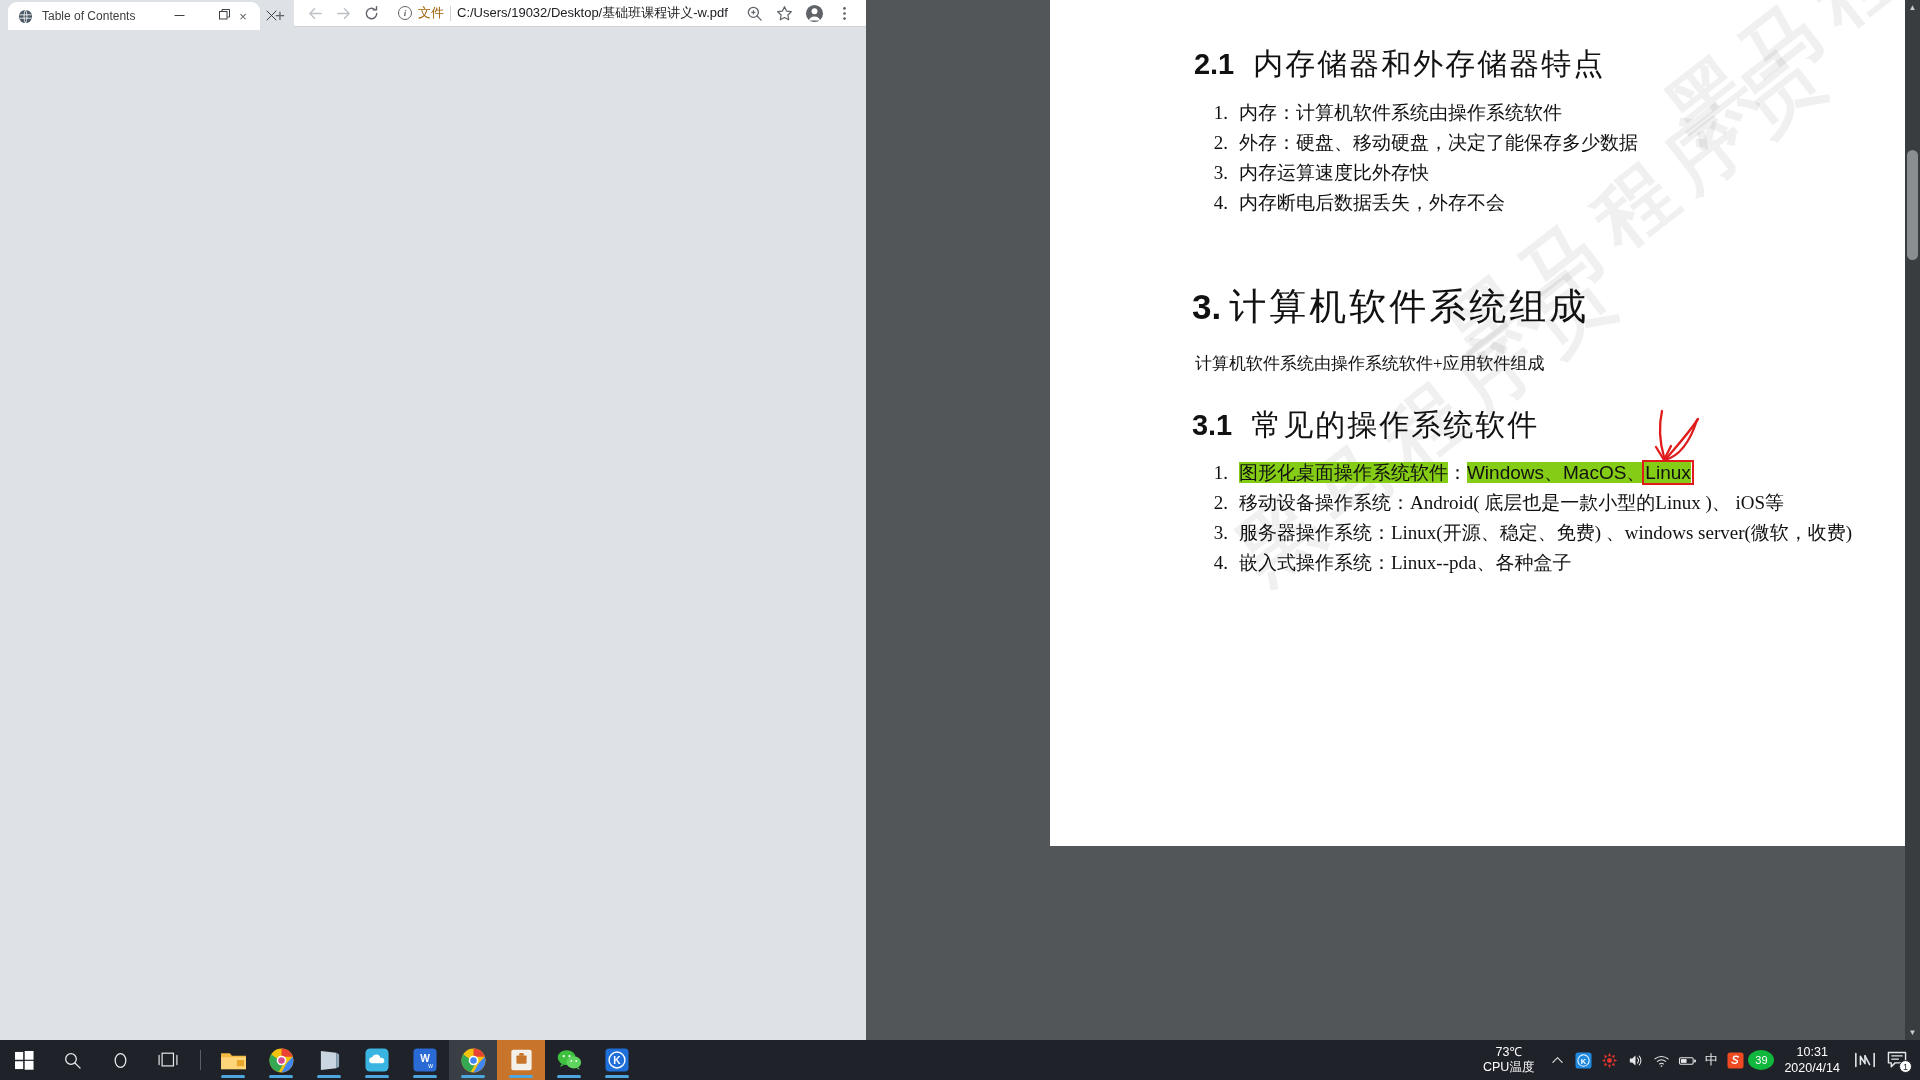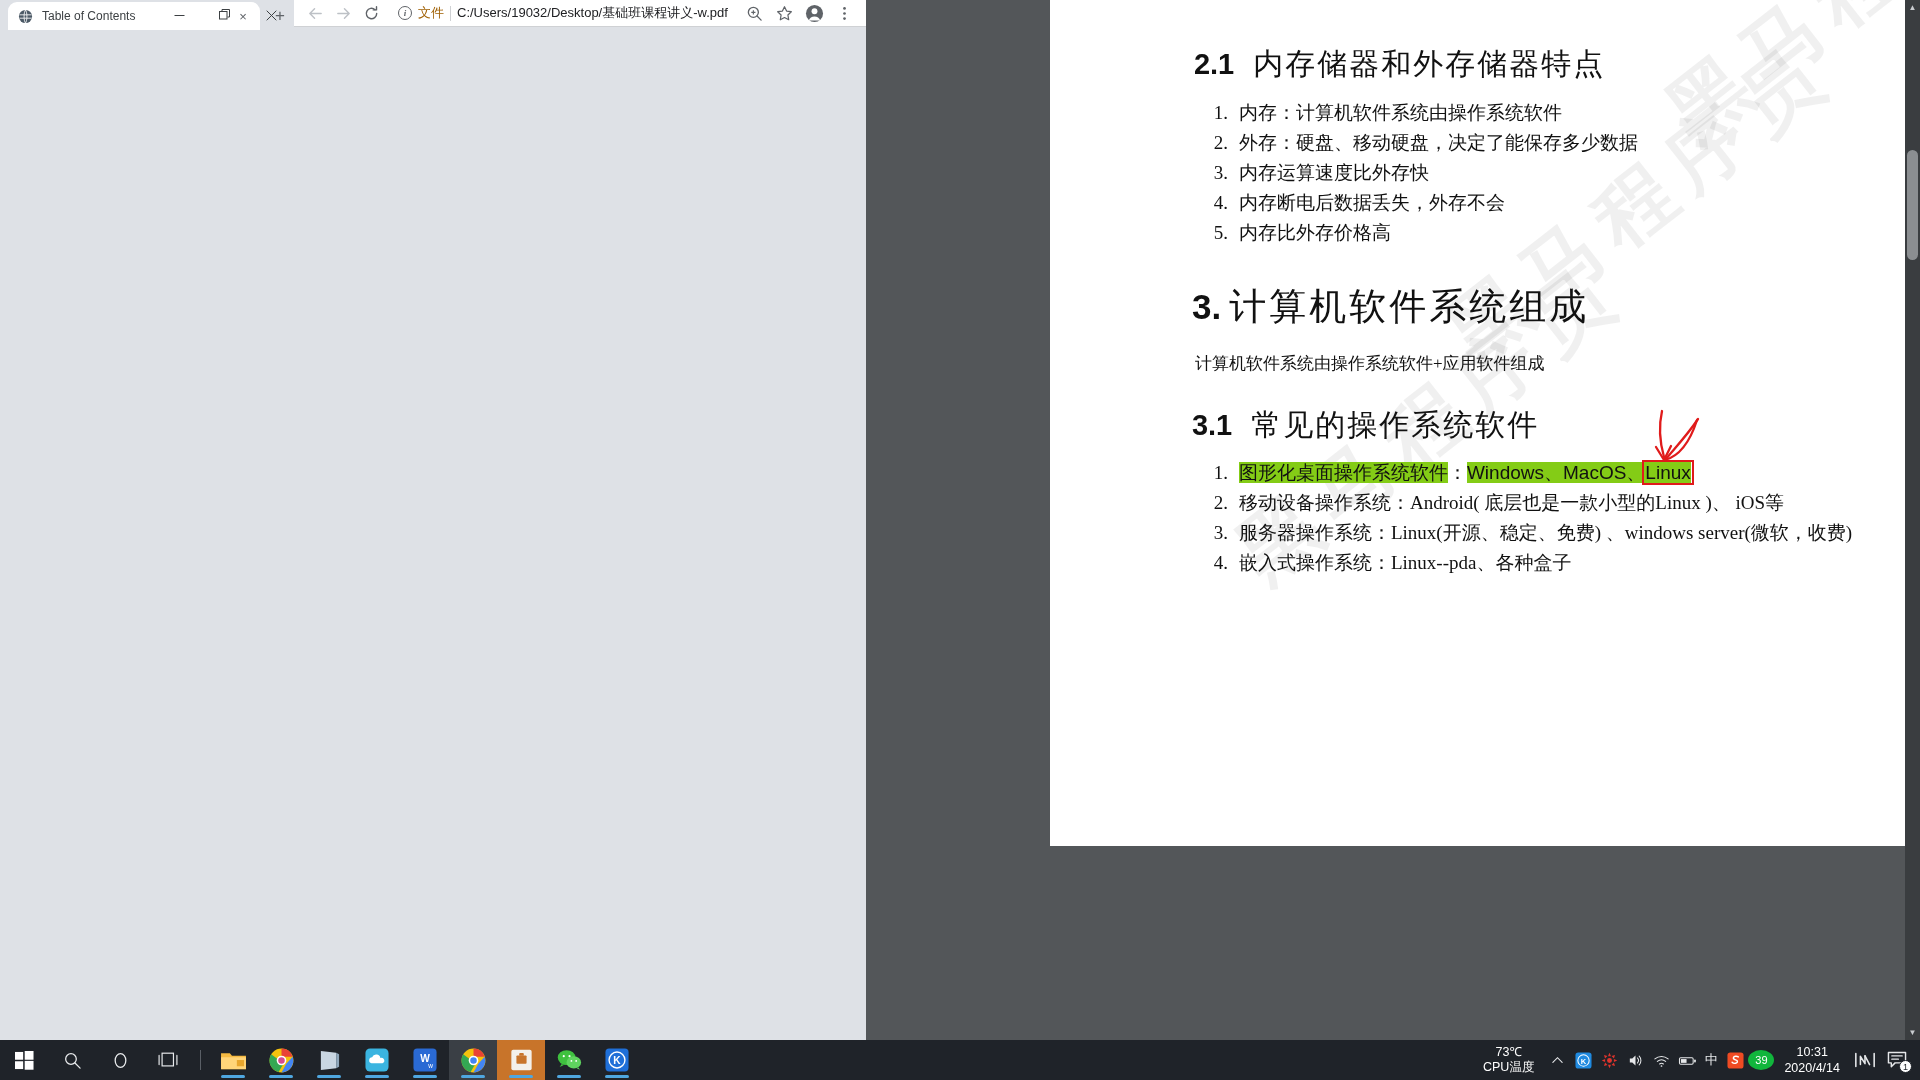--- a/index.html
+++ b/index.html
@@ -325,21 +325,20 @@
 
           <h2 class="sec" style="left:144px; top:44px;">
             <span class="num">2.1</span><span class="ttl">内存储器和外存储器特点</span>
           </h2>
 
           <ol class="doclist" style="left:148px; top:98px;">
             <li><span class="marker">1.</span><span>内存：计算机软件系统由操作系统软件</span></li>
             <li><span class="marker">2.</span><span>外存：硬盘、移动硬盘，决定了能保存多少数据</span></li>
             <li><span class="marker">3.</span><span>内存运算速度比外存快</span></li>
             <li><span class="marker">4.</span><span>内存断电后数据丢失，外存不会</span></li>
-            <li><span class="marker">5.</span><span>内存比外存价格高</span></li>
           </ol>
 
           <h1 class="sec-big" style="left:142px; top:282px;">
             <span class="num">3.</span><span class="ttl">计算机软件系统组成</span>
           </h1>
 
           <p class="para" style="left:145px; top:352px;">计算机软件系统由操作系统软件+应用软件组成</p>
 
           <h2 class="sec" style="left:142px; top:405px;">
             <span class="num">3.1</span><span class="ttl">常见的操作系统软件</span>

